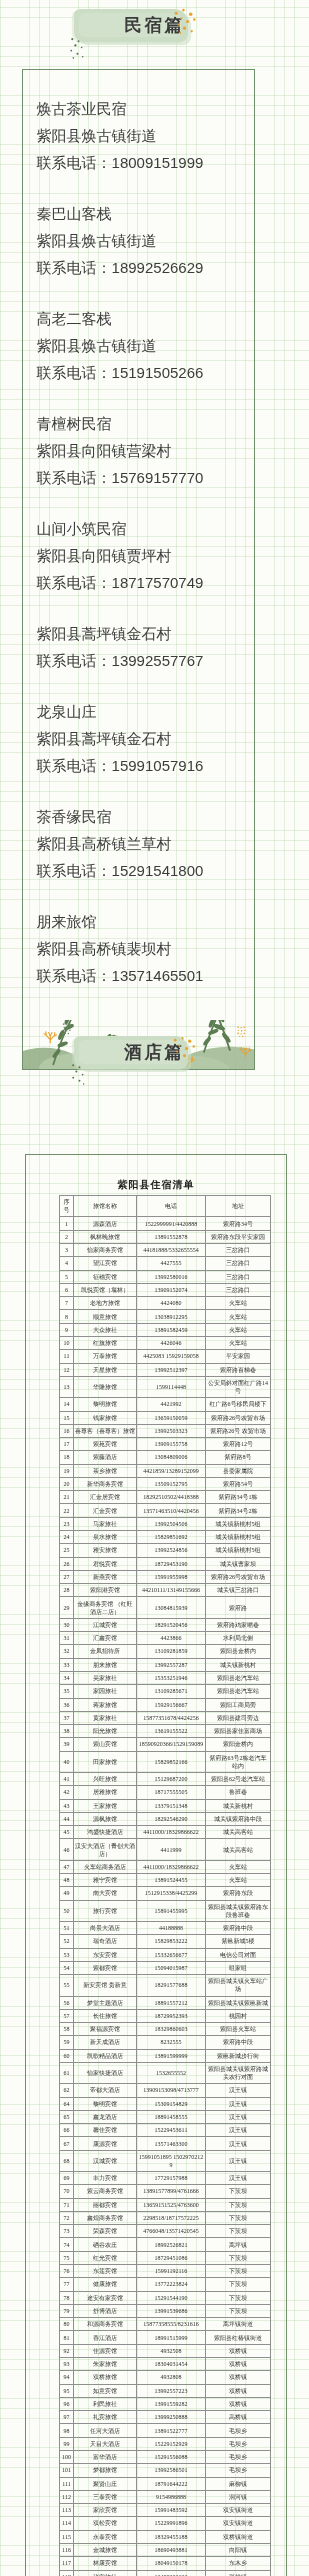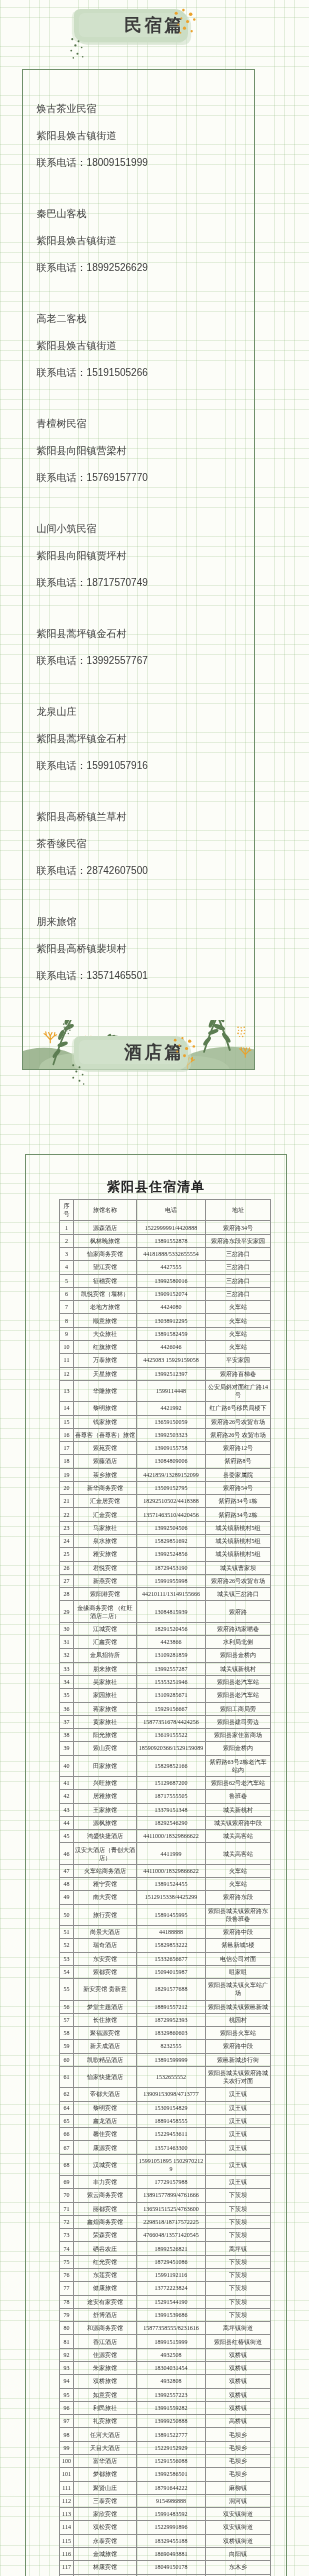--- a/index.html
+++ b/index.html
@@ -25,25 +25,25 @@
     font-size:17.5px;font-weight:700;letter-spacing:2.6px;color:#3b3b3b;
   }
   .decor{position:absolute;pointer-events:none;}
   
   .box{position:absolute;border:1px solid #70906b;background:transparent;}
   .minsu-box{left:21.6px;top:69px;width:231px;height:999px;}
   .hotel-box{left:25px;top:1154px;width:260px;height:1828px;}
   
   #homestay-list{padding:25px 9.3px 0 14px;}
   .stay{margin-bottom:24px;}
-  .stay-line{font-size:10px;line-height:27px;color:#3c3c3c;white-space:nowrap;}
+  .stay-line{font-size:15px;line-height:27px;color:#3c3c3c;white-space:nowrap;}
   
   .table-title{
     margin:23px 0 3.1px 0;text-align:center;font-family:"Liberation Serif",serif;
-    font-size:13px;font-weight:700;color:#242424;letter-spacing:1px;
+    font-size:10px;font-weight:700;color:#242424;letter-spacing:1px;
   }
   table.hotels{
     border-collapse:collapse;margin-left:33px;width:210px;table-layout:fixed;
     font-family:"Liberation Serif",serif;font-size:6px;color:#2f2f2f;
   }
   table.hotels th,table.hotels td{
     border:0.5px solid #8f8f8f;padding:2.1px 1px;text-align:center;vertical-align:middle;
     font-weight:normal;line-height:1.35;word-break:break-all;
   }
   table.hotels col.c-no{width:14px;}
@@ -155,23 +155,23 @@
     <div class="stay-line">联系电话：13992557767</div>
   </div>
 
   <div class="stay">
     <div class="stay-line">龙泉山庄</div>
     <div class="stay-line">紫阳县蒿坪镇金石村</div>
     <div class="stay-line">联系电话：15991057916</div>
   </div>
 
   <div class="stay">
+    <div class="stay-line">茶香缘民宿</div>
     <div class="stay-line">紫阳县高桥镇兰草村</div>
-    <div class="stay-line">茶香缘民宿</div>
-    <div class="stay-line">联系电话：28742607500</div>
+    <div class="stay-line">联系电话：15291541800</div>
   </div>
 
   <div class="stay">
     <div class="stay-line">朋来旅馆</div>
     <div class="stay-line">紫阳县高桥镇裴坝村</div>
     <div class="stay-line">联系电话：13571465501</div>
   </div>
 </div>
     <svg class="footer-art" viewBox="0 0 446 95" width="230" height="49">
       <ellipse cx="40" cy="88" rx="72" ry="34" fill="#90ac84" opacity="0.85"></ellipse>

